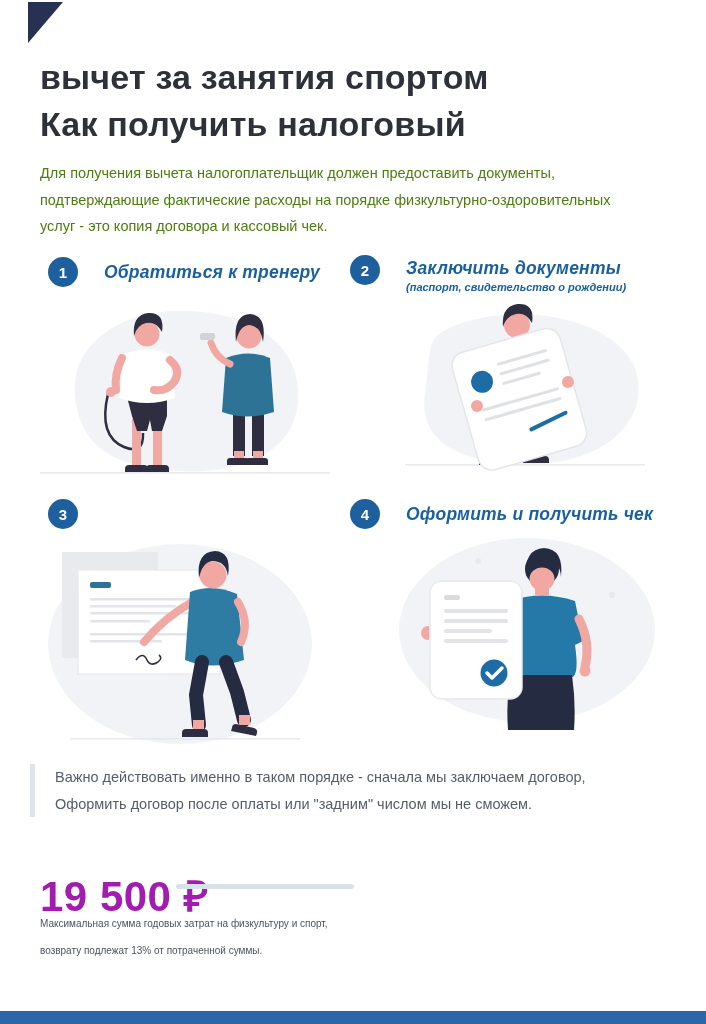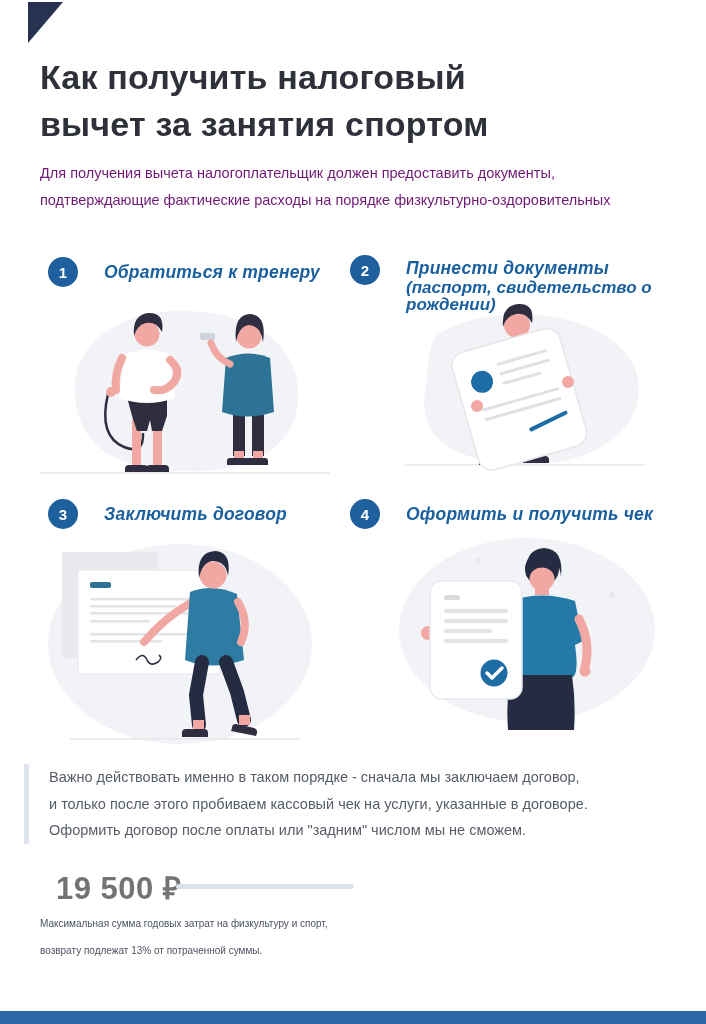--- a/index.html
+++ b/index.html
@@ -10,86 +10,84 @@
   .corner-triangle{
     position:absolute;left:28px;top:2px;width:35px;height:41px;
     background:#273253;clip-path:polygon(0 0,100% 0,0 100%);
   }
   .title{
     position:absolute;left:40px;top:54px;width:620px;
     font-size:34px;font-weight:800;color:#2e3139;line-height:47px;letter-spacing:.2px;
   }
   .intro{
     position:absolute;left:40px;top:160px;
-    font-size:14.5px;color:#701a75;line-height:26.5px;font-weight:400;white-space:nowrap;
+    font-size:14.5px;color:#4d7c0f;line-height:26.5px;font-weight:400;white-space:nowrap;
   }
   .step-header{position:absolute;display:flex;align-items:flex-start;}
   .badge{
     width:30px;height:30px;border-radius:50%;background:#1e5f9e;color:#ffffff;
     font-size:15px;font-weight:700;display:flex;align-items:center;justify-content:center;flex:none;
   }
   .step-titles{margin-left:26px;font-style:italic;}
   .step-title{font-size:17.5px;font-weight:800;color:#1a5f9e;line-height:30px;letter-spacing:.2px;}
   .step-title.tight{line-height:21px;margin-top:3px;}
-  .step-subtitle{font-size:17px;font-weight:700;color:#1a5f9e;line-height:17px;}
+  .step-subtitle{font-size:11px;font-weight:700;color:#1a5f9e;line-height:17px;}
   .ill{position:absolute;}
   .callout{
-    position:absolute;left:24px;top:764px;border-left:5px solid #dde4ed;
+    position:absolute;left:30px;top:764px;border-left:5px solid #dde4ed;
     padding-left:20px;font-size:14.5px;color:#565d68;line-height:26.5px;white-space:nowrap;
   }
   .amount{
-    position:absolute;left:56px;top:866px;font-size:31px;font-weight:800;color:#737373;letter-spacing:.5px;
+    position:absolute;left:40px;top:866px;font-size:42px;font-weight:800;color:#a21caf;letter-spacing:.5px;
   }
   .amount-divider{
     position:absolute;left:176px;top:884px;width:178px;height:5px;background:#d8e2ed;border-radius:3px;
   }
   .summary-text{
     position:absolute;left:40px;top:911px;font-size:10px;color:#4b5260;line-height:26.5px;white-space:nowrap;
   }
   .footer-bar{
     position:absolute;left:0;bottom:0;width:706px;height:13px;background:#2b66a8;
   }
 </style>
 </head>
 <body>
 
 <div class="page">
 
   <div class="corner-triangle"></div>
 
   <div class="title">
+    <div>вычет за занятия спортом</div>
     <div>Как получить налоговый</div>
-    <div>вычет за занятия спортом</div>
   </div>
 
   <div class="intro">
     <div>Для получения вычета налогоплательщик должен предоставить документы,</div>
     <div>подтверждающие фактические расходы на порядке физкультурно-оздоровительных</div>
+    <div>услуг - это копия договора и кассовый чек.</div>
   </div>
 
   <div class="step-header" style="left:48px;top:257px;">
     <div class="badge">1</div>
     <div class="step-titles">
       <div class="step-title">Обратиться к тренеру</div>
     </div>
   </div>
 
   <div class="step-header" style="left:350px;top:255px;">
     <div class="badge">2</div>
     <div class="step-titles">
-      <div class="step-title tight">Принести документы</div>
+      <div class="step-title tight">Заключить документы</div>
       <div class="step-subtitle">(паспорт, свидетельство о рождении)</div>
     </div>
   </div>
 
   <div class="step-header" style="left:48px;top:499px;">
     <div class="badge">3</div>
-    <div class="step-titles">
-      <div class="step-title">Заключить договор</div>
-    </div>
   </div>
 
   <div class="step-header" style="left:350px;top:499px;">
     <div class="badge">4</div>
     <div class="step-titles">
       <div class="step-title">Оформить и получить чек</div>
     </div>
   </div>
 
   <svg class="ill" style="left:40px;top:296px;" width="290" height="185" viewBox="0 0 290 185">
@@ -200,21 +198,20 @@
     <rect x="62" y="94" width="48" height="4" rx="2" fill="#e3e4e8"></rect>
     <rect x="62" y="104" width="64" height="4" rx="2" fill="#e3e4e8"></rect>
     <g>
       <circle cx="112" cy="138" r="15" fill="#1d6ca5" stroke="#ffffff" stroke-width="3"></circle>
       <path d="M105,138 l5,5 l10,-10" stroke="#ffffff" stroke-width="3.5" fill="none" stroke-linecap="round" stroke-linejoin="round"></path>
     </g>
   </svg>
 
   <div class="callout">
     <div>Важно действовать именно в таком порядке - сначала мы заключаем договор,</div>
-    <div>и только после этого пробиваем кассовый чек на услуги, указанные в договоре.</div>
     <div>Оформить договор после оплаты или "задним" числом мы не сможем.</div>
   </div>
 
   <div class="amount">19 500 ₽</div>
   <div class="amount-divider"></div>
 
   <div class="summary-text">
     <div>Максимальная сумма годовых затрат на физкультуру и спорт,</div>
     <div>возврату подлежат 13% от потраченной суммы.</div>
   </div>

